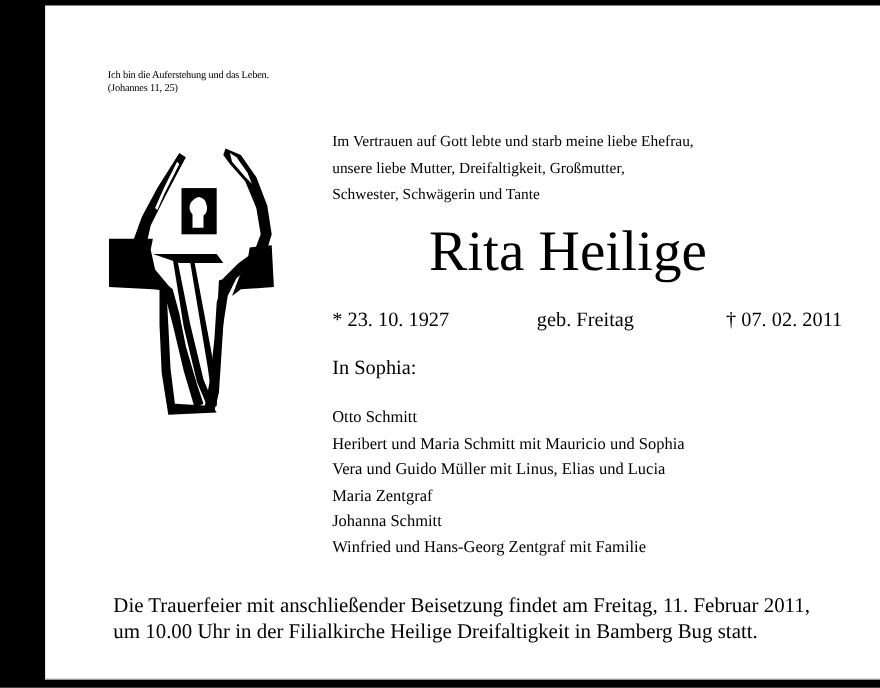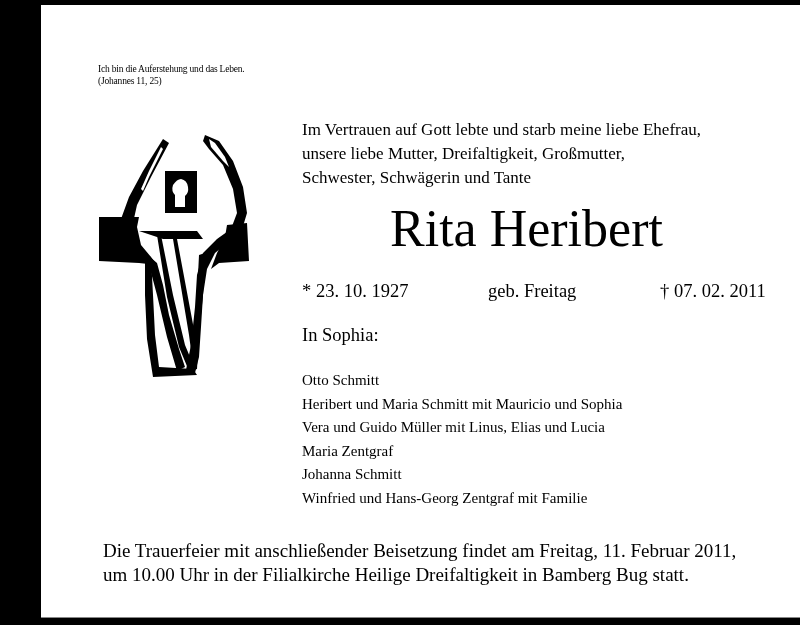--- a/index.html
+++ b/index.html
@@ -40,21 +40,21 @@
       position: absolute;
       left: 58px;
       top: 130px;
       width: 180px;
       height: 250px;
     }
     .intro {
       position: absolute;
       left: 261px;
       top: 113px;
-      font-size: 17px;
+      font-size: 14px;
       line-height: 24px;
     }
     .intro div { white-space: nowrap; }
     .name {
       position: absolute;
       left: 349px;
       top: 192px;
       font-size: 52px;
       line-height: 64px;
       white-space: nowrap;
@@ -130,21 +130,21 @@
       <path d="M74 104 L78 104 L96 200 L98 230 L94 230 L90 200 Z" fill="#000"></path>
     </svg>
   </div>
 
   <div class="intro">
     <div>Im Vertrauen auf Gott lebte und starb meine liebe Ehefrau,</div>
     <div>unsere liebe Mutter, Dreifaltigkeit, Großmutter,</div>
     <div>Schwester, Schwägerin und Tante</div>
   </div>
 
-  <div class="name">Rita Heribert</div>
+  <div class="name">Rita Heilige</div>
 
   <div class="dates">
     <span class="born">* 23. 10. 1927</span>
     <span class="maiden">geb. Freitag</span>
     <span class="died">† 07. 02. 2011</span>
   </div>
 
   <div class="love">In Sophia:</div>
 
   <div class="mourners">

